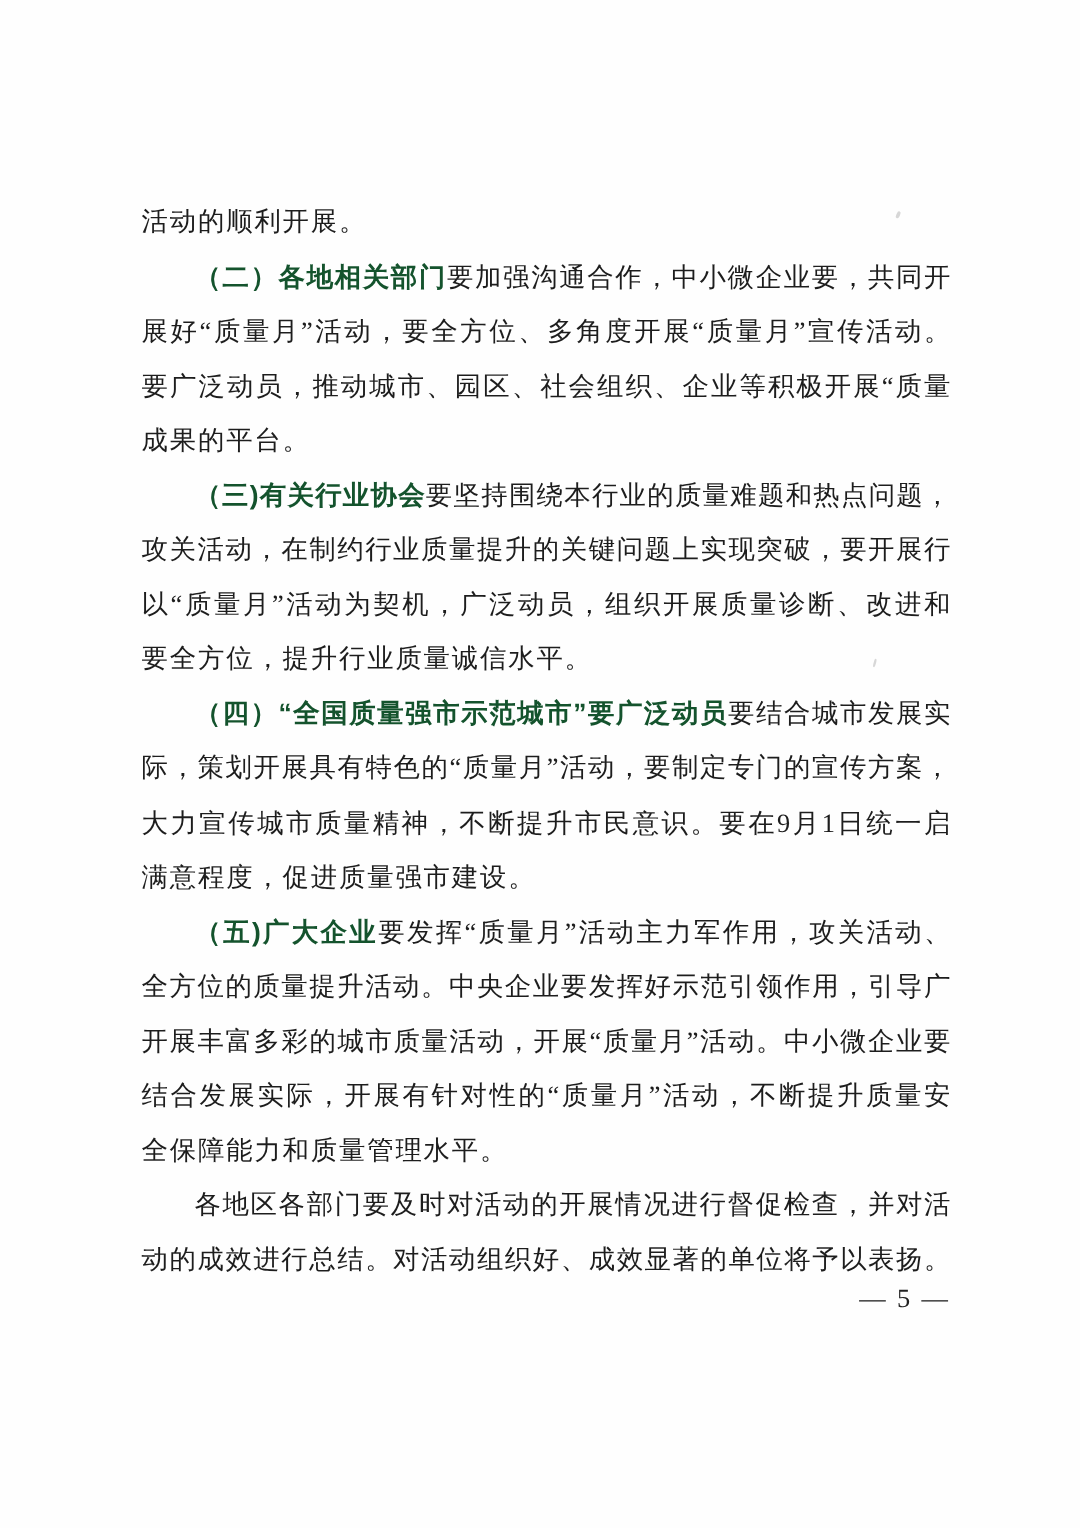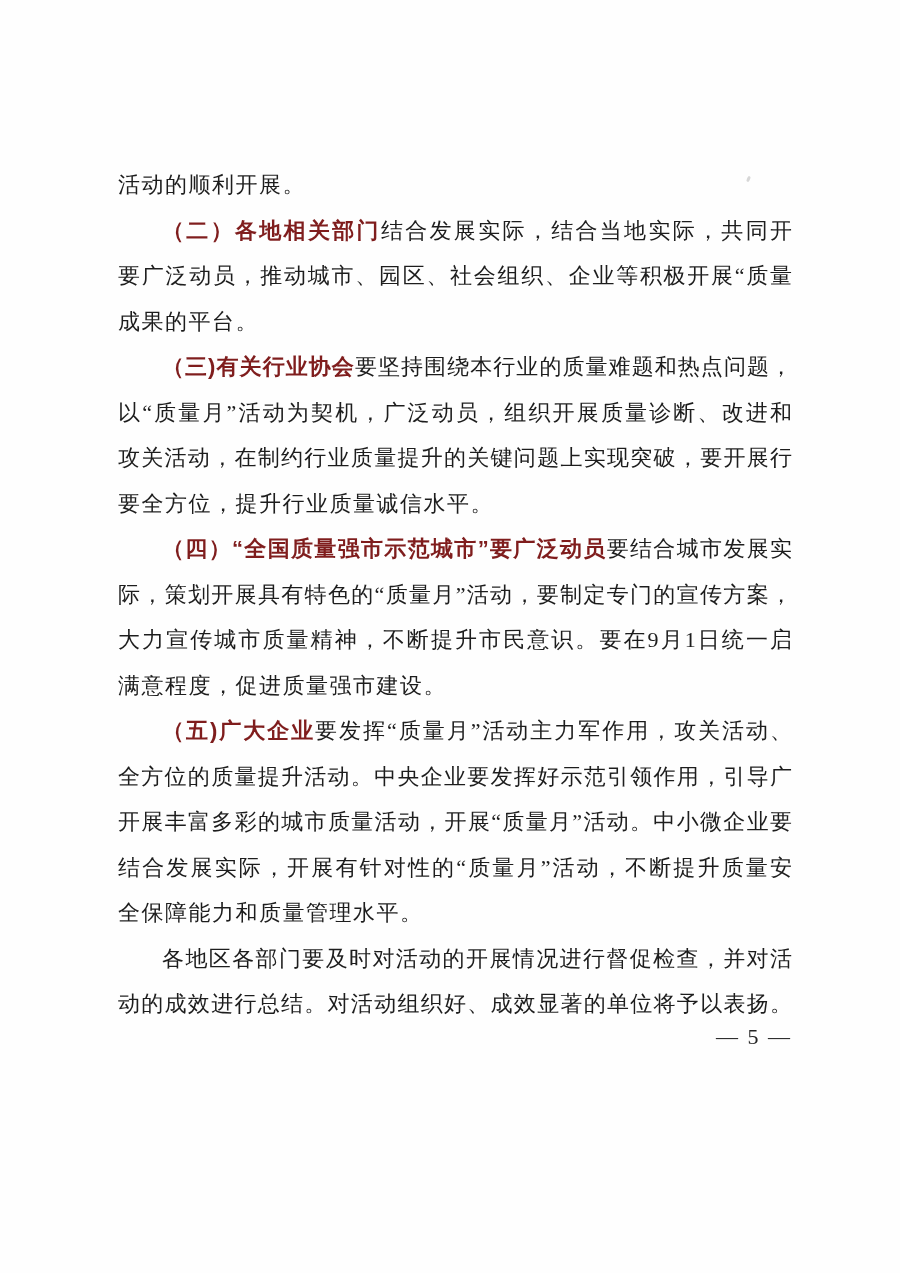--- a/index.html
+++ b/index.html
@@ -23,21 +23,21 @@
     height: 45.5px;
     line-height: 45.5px;
     font-size: 22px;
     text-align: justify;
   }
   .line.fill { text-align-last: justify; }
   .line.indent { text-indent: 2em; }
   .line:not(.fill) { letter-spacing: 1.5px; }
   .b {
     font-weight: bold;
-    color: #7f1d1d;
+    color: #14532d;
     font-family: "Liberation Sans", "DejaVu Sans", sans-serif;
   }
   .pagenum {
     margin-top: -6px;
     height: 32px;
     line-height: 32px;
     font-size: 22px;
     text-align: right;
     letter-spacing: 2px;
     color: #222;
@@ -51,27 +51,28 @@
   .speck.s2 { left: 728px; top: 549px; width: 2px; height: 7px; transform: rotate(14deg); }
 </style>
 </head>
 <body>
 
 <div class="page">
   <div class="textblock">
 
     <div class="line"><span class="b"></span><span>活动的顺利开展。</span></div>
 
-    <div class="line indent fill"><span class="b">（二）各地相关部门</span><span>结合发展实际，结合当地实际，共同开</span></div>
+    <div class="line indent fill"><span class="b">（二）各地相关部门</span><span>要加强沟通合作，中小微企业要，共同开</span></div>
+    <div class="line fill"><span class="b"></span><span>展好“质量月”活动，要全方位、多角度开展“质量月”宣传活动。</span></div>
     <div class="line fill"><span class="b"></span><span>要广泛动员，推动城市、园区、社会组织、企业等积极开展“质量</span></div>
     <div class="line"><span class="b"></span><span>成果的平台。</span></div>
 
     <div class="line indent fill"><span class="b">（三)有关行业协会</span><span>要坚持围绕本行业的质量难题和热点问题，</span></div>
+    <div class="line fill"><span class="b"></span><span>攻关活动，在制约行业质量提升的关键问题上实现突破，要开展行</span></div>
     <div class="line fill"><span class="b"></span><span>以“质量月”活动为契机，广泛动员，组织开展质量诊断、改进和</span></div>
-    <div class="line fill"><span class="b"></span><span>攻关活动，在制约行业质量提升的关键问题上实现突破，要开展行</span></div>
     <div class="line"><span class="b"></span><span>要全方位，提升行业质量诚信水平。</span></div>
 
     <div class="line indent fill"><span class="b">（四）“全国质量强市示范城市”要广泛动员</span><span>要结合城市发展实</span></div>
     <div class="line fill"><span class="b"></span><span>际，策划开展具有特色的“质量月”活动，要制定专门的宣传方案，</span></div>
     <div class="line fill"><span class="b"></span><span>大力宣传城市质量精神，不断提升市民意识。要在9月1日统一启</span></div>
     <div class="line"><span class="b"></span><span>满意程度，促进质量强市建设。</span></div>
 
     <div class="line indent fill"><span class="b">（五)广大企业</span><span>要发挥“质量月”活动主力军作用，攻关活动、</span></div>
     <div class="line fill"><span class="b"></span><span>全方位的质量提升活动。中央企业要发挥好示范引领作用，引导广</span></div>
     <div class="line fill"><span class="b"></span><span>开展丰富多彩的城市质量活动，开展“质量月”活动。中小微企业要</span></div>

